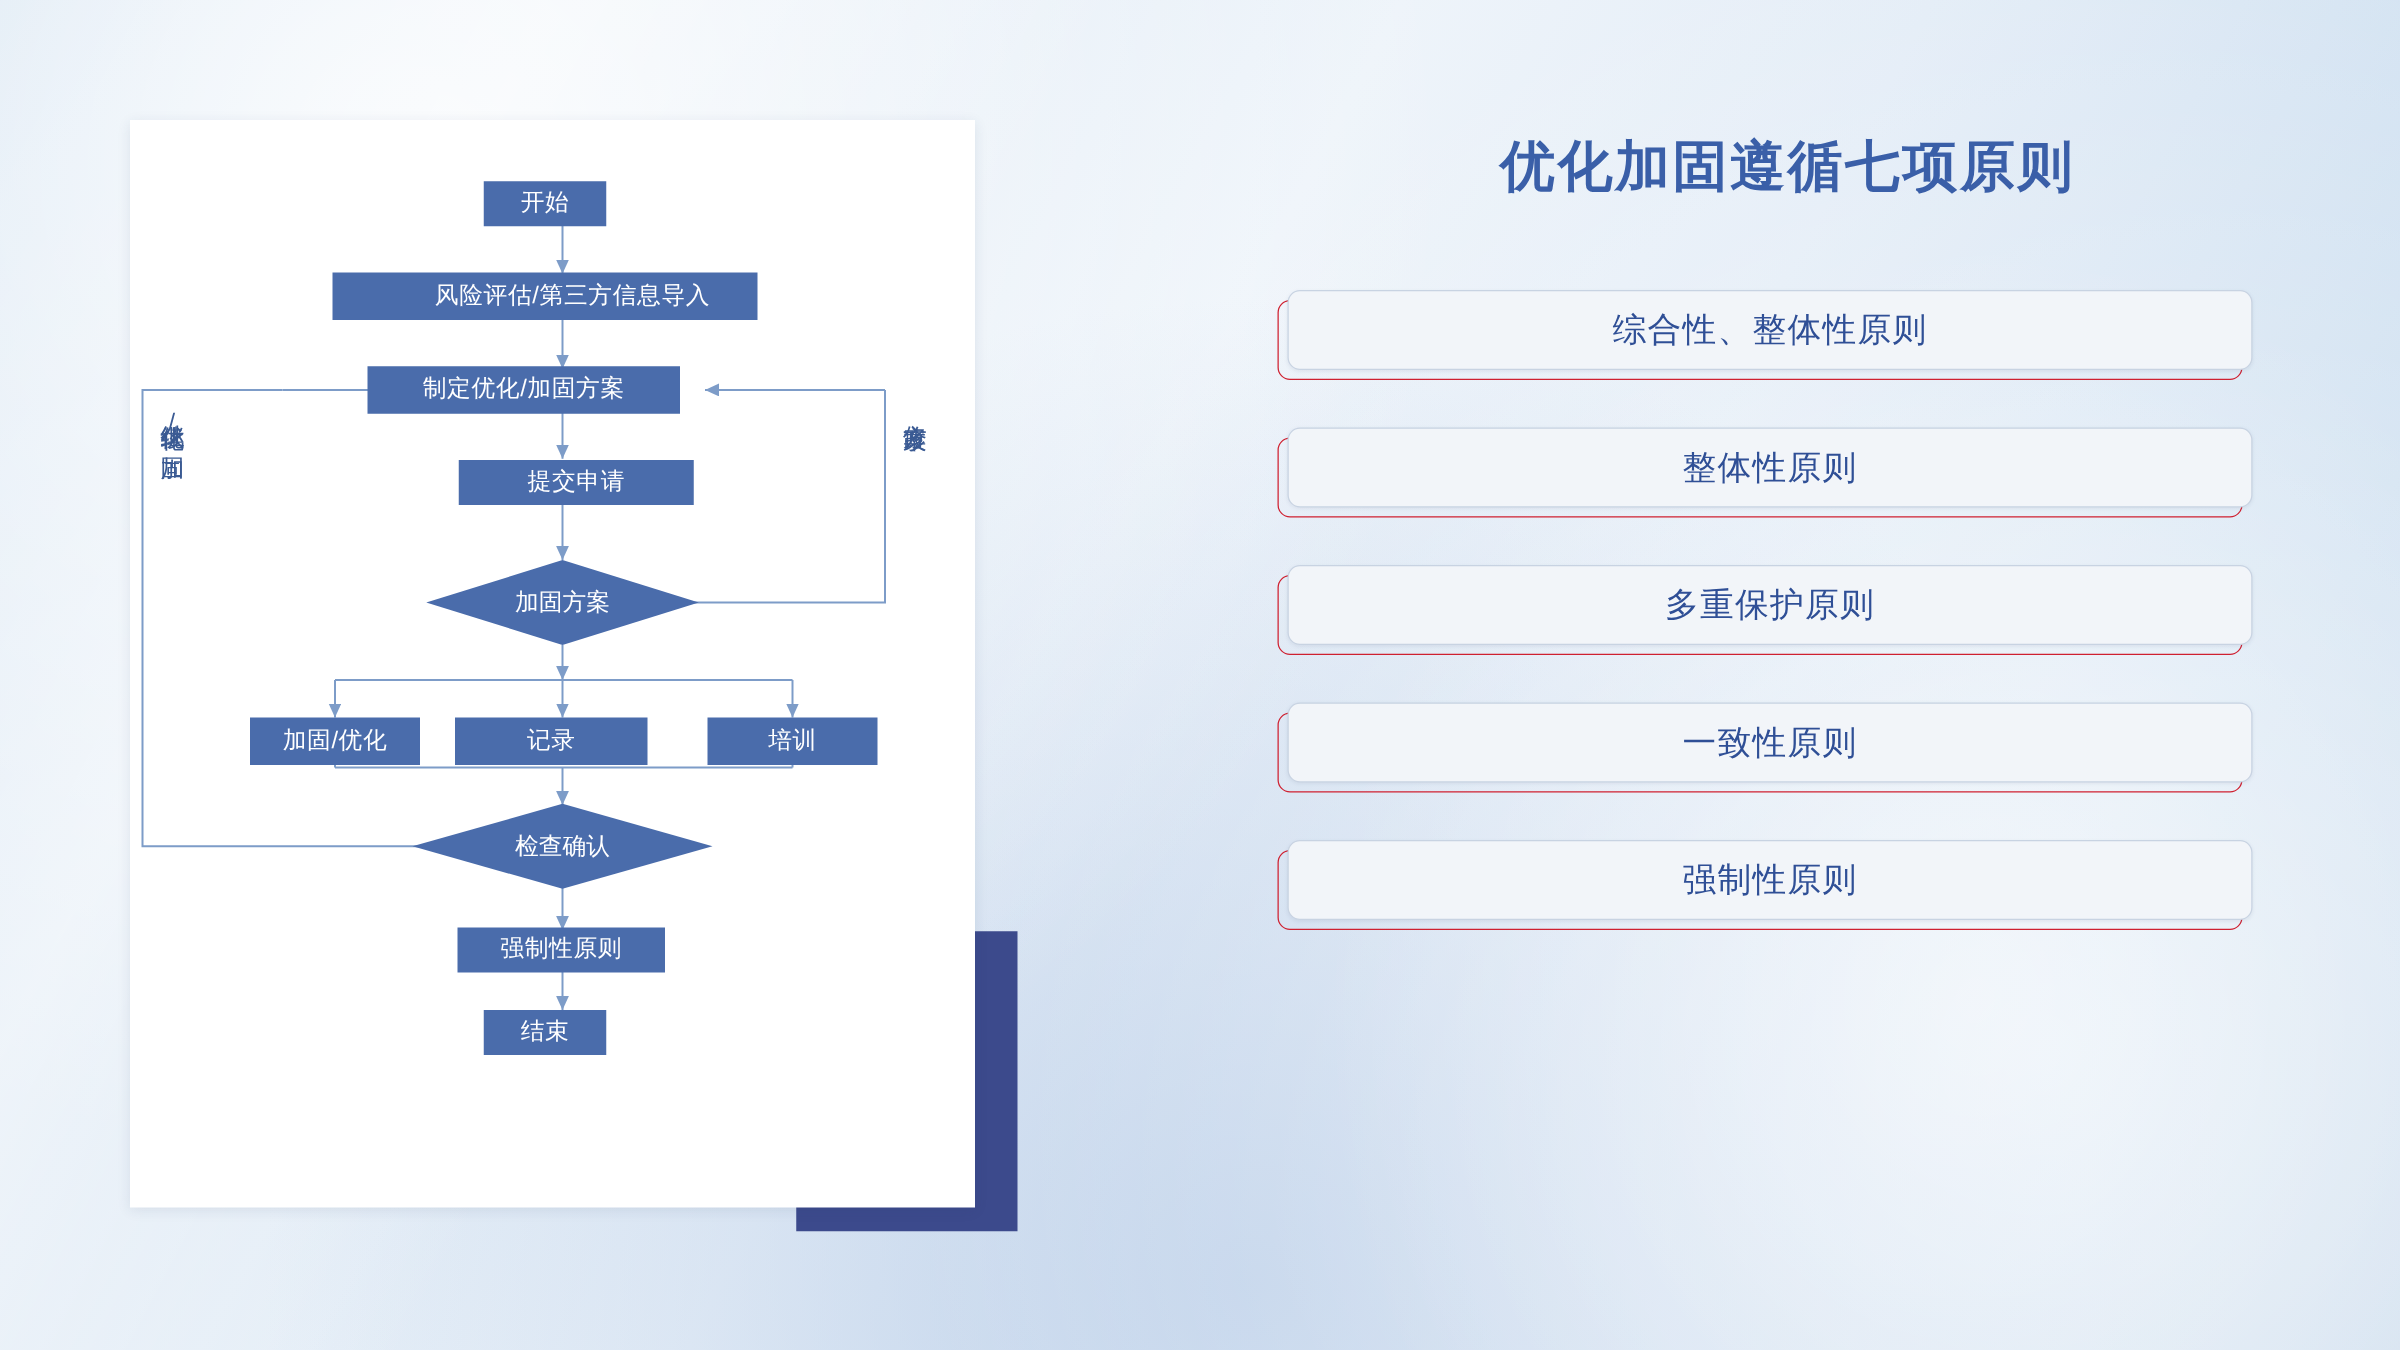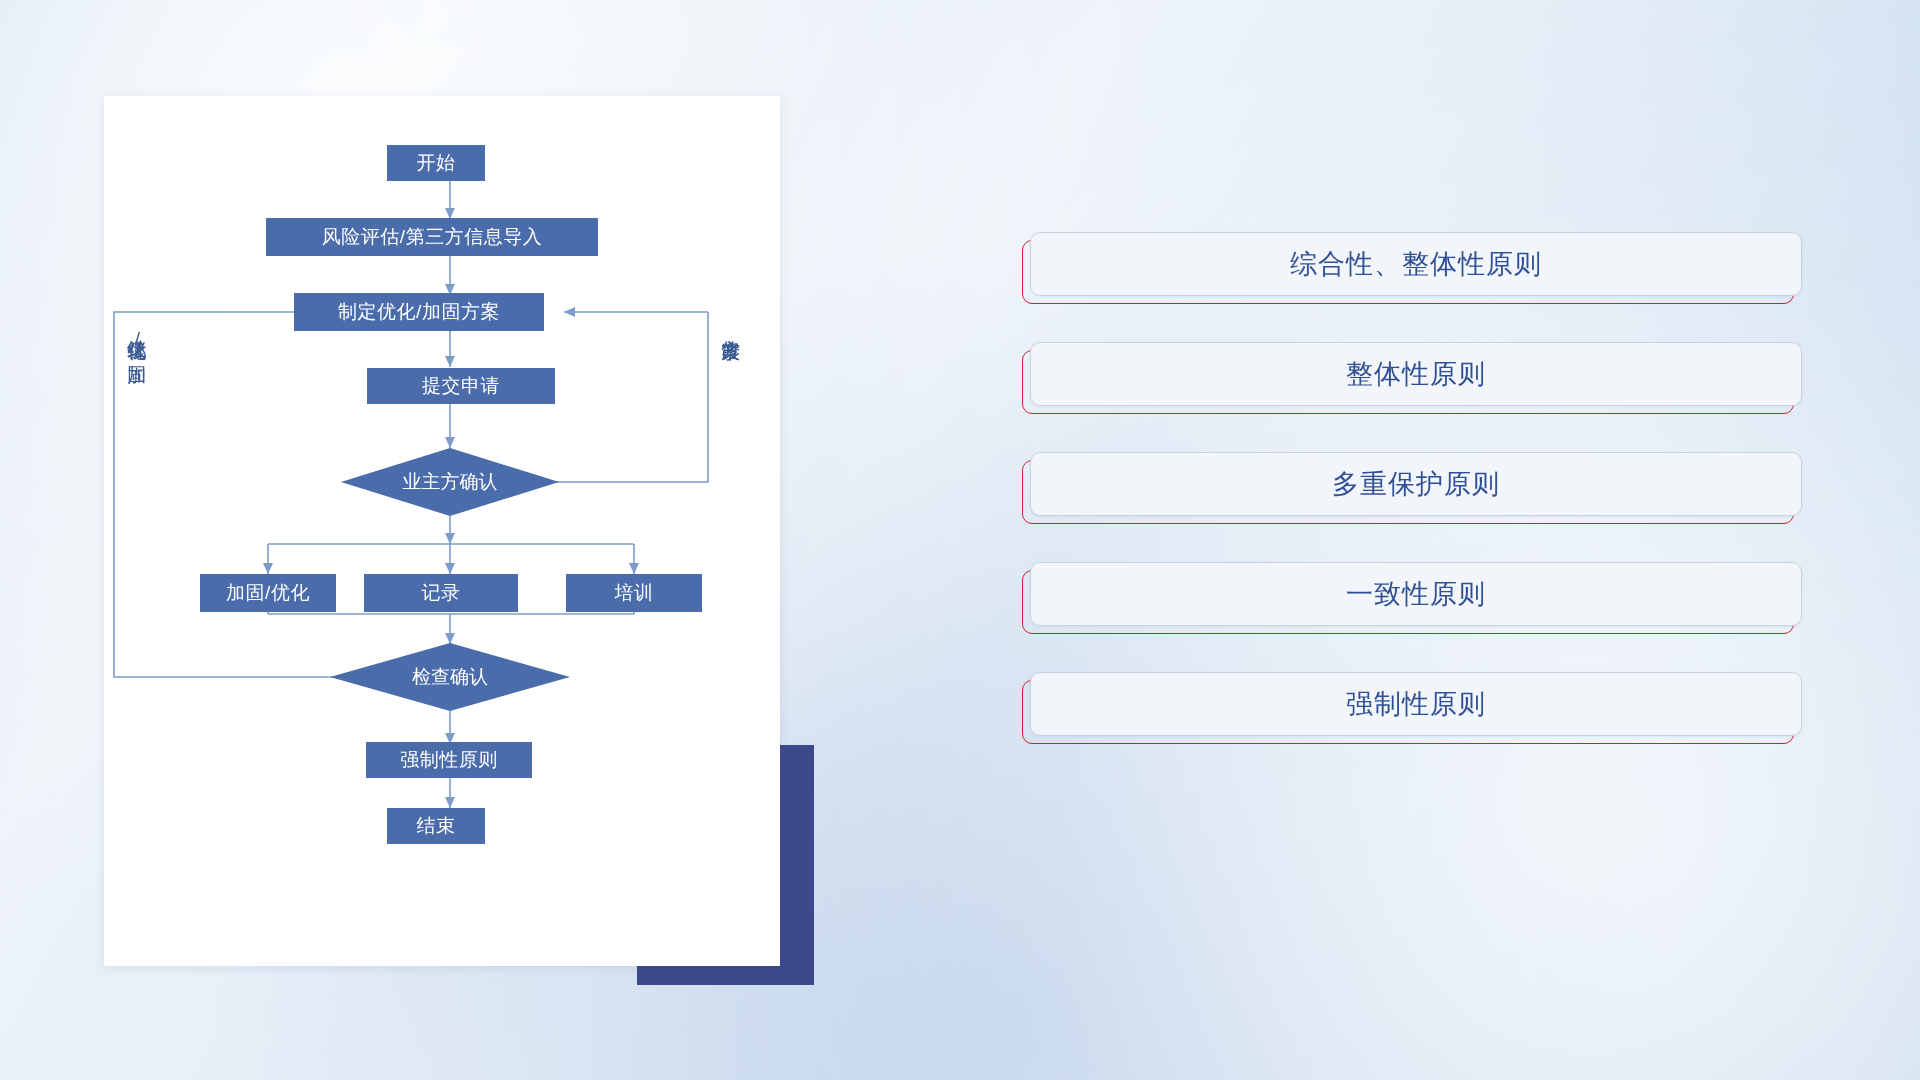--- a/index.html
+++ b/index.html
@@ -205,34 +205,34 @@
 
     <svg class="chart-svg" width="676" height="870" style="z-index:3;">
       <polygon points="346,352 455,386 346,420 237,386" fill="#4a6cab"></polygon>
       <polygon points="346,547 466,581 346,615 226,581" fill="#4a6cab"></polygon>
     </svg>
 
     <div class="node" style="left:283px;top:49px;width:98px;height:36px;">
       <span>开始</span>
     </div>
 
-    <div class="node" style="left:162px;top:122px;width:332px;height:38px;">
+    <div class="node" style="left:162px;top:122px;width:296px;height:38px;padding-left:44px;">
       <span>风险评估/第三方信息导入</span>
     </div>
 
     <div class="node" style="left:190px;top:197px;width:250px;height:38px;">
       <span>制定优化/加固方案</span>
     </div>
 
     <div class="node" style="left:263px;top:272px;width:188px;height:36px;">
       <span>提交申请</span>
     </div>
 
     <div class="dmd-label" style="left:276px;top:372px;width:140px;height:28px;">
-      <span>业主方确认</span>
+      <span>加固方案</span>
     </div>
 
     <div class="node" style="left:96px;top:478px;width:136px;height:38px;">
       <span>加固/优化</span>
     </div>
 
     <div class="node" style="left:260px;top:478px;width:154px;height:38px;">
       <span>记录</span>
     </div>
 
@@ -254,20 +254,21 @@
 
     <div class="side-label" style="left:22px;top:228px;height:140px;">
       <span>继续优化/加固</span>
     </div>
 
     <div class="side-label" style="left:616px;top:228px;height:110px;">
       <span>方案修改</span>
     </div>
   </div>
 
+  <div class="right-title">优化加固遵循七项原则</div>
 
   <div class="principles">
 
 
     <div class="p-item">
       <div class="p-shadow"></div>
       <div class="p-box">
         <span>综合性、整体性原则</span>
       </div>
     </div>

